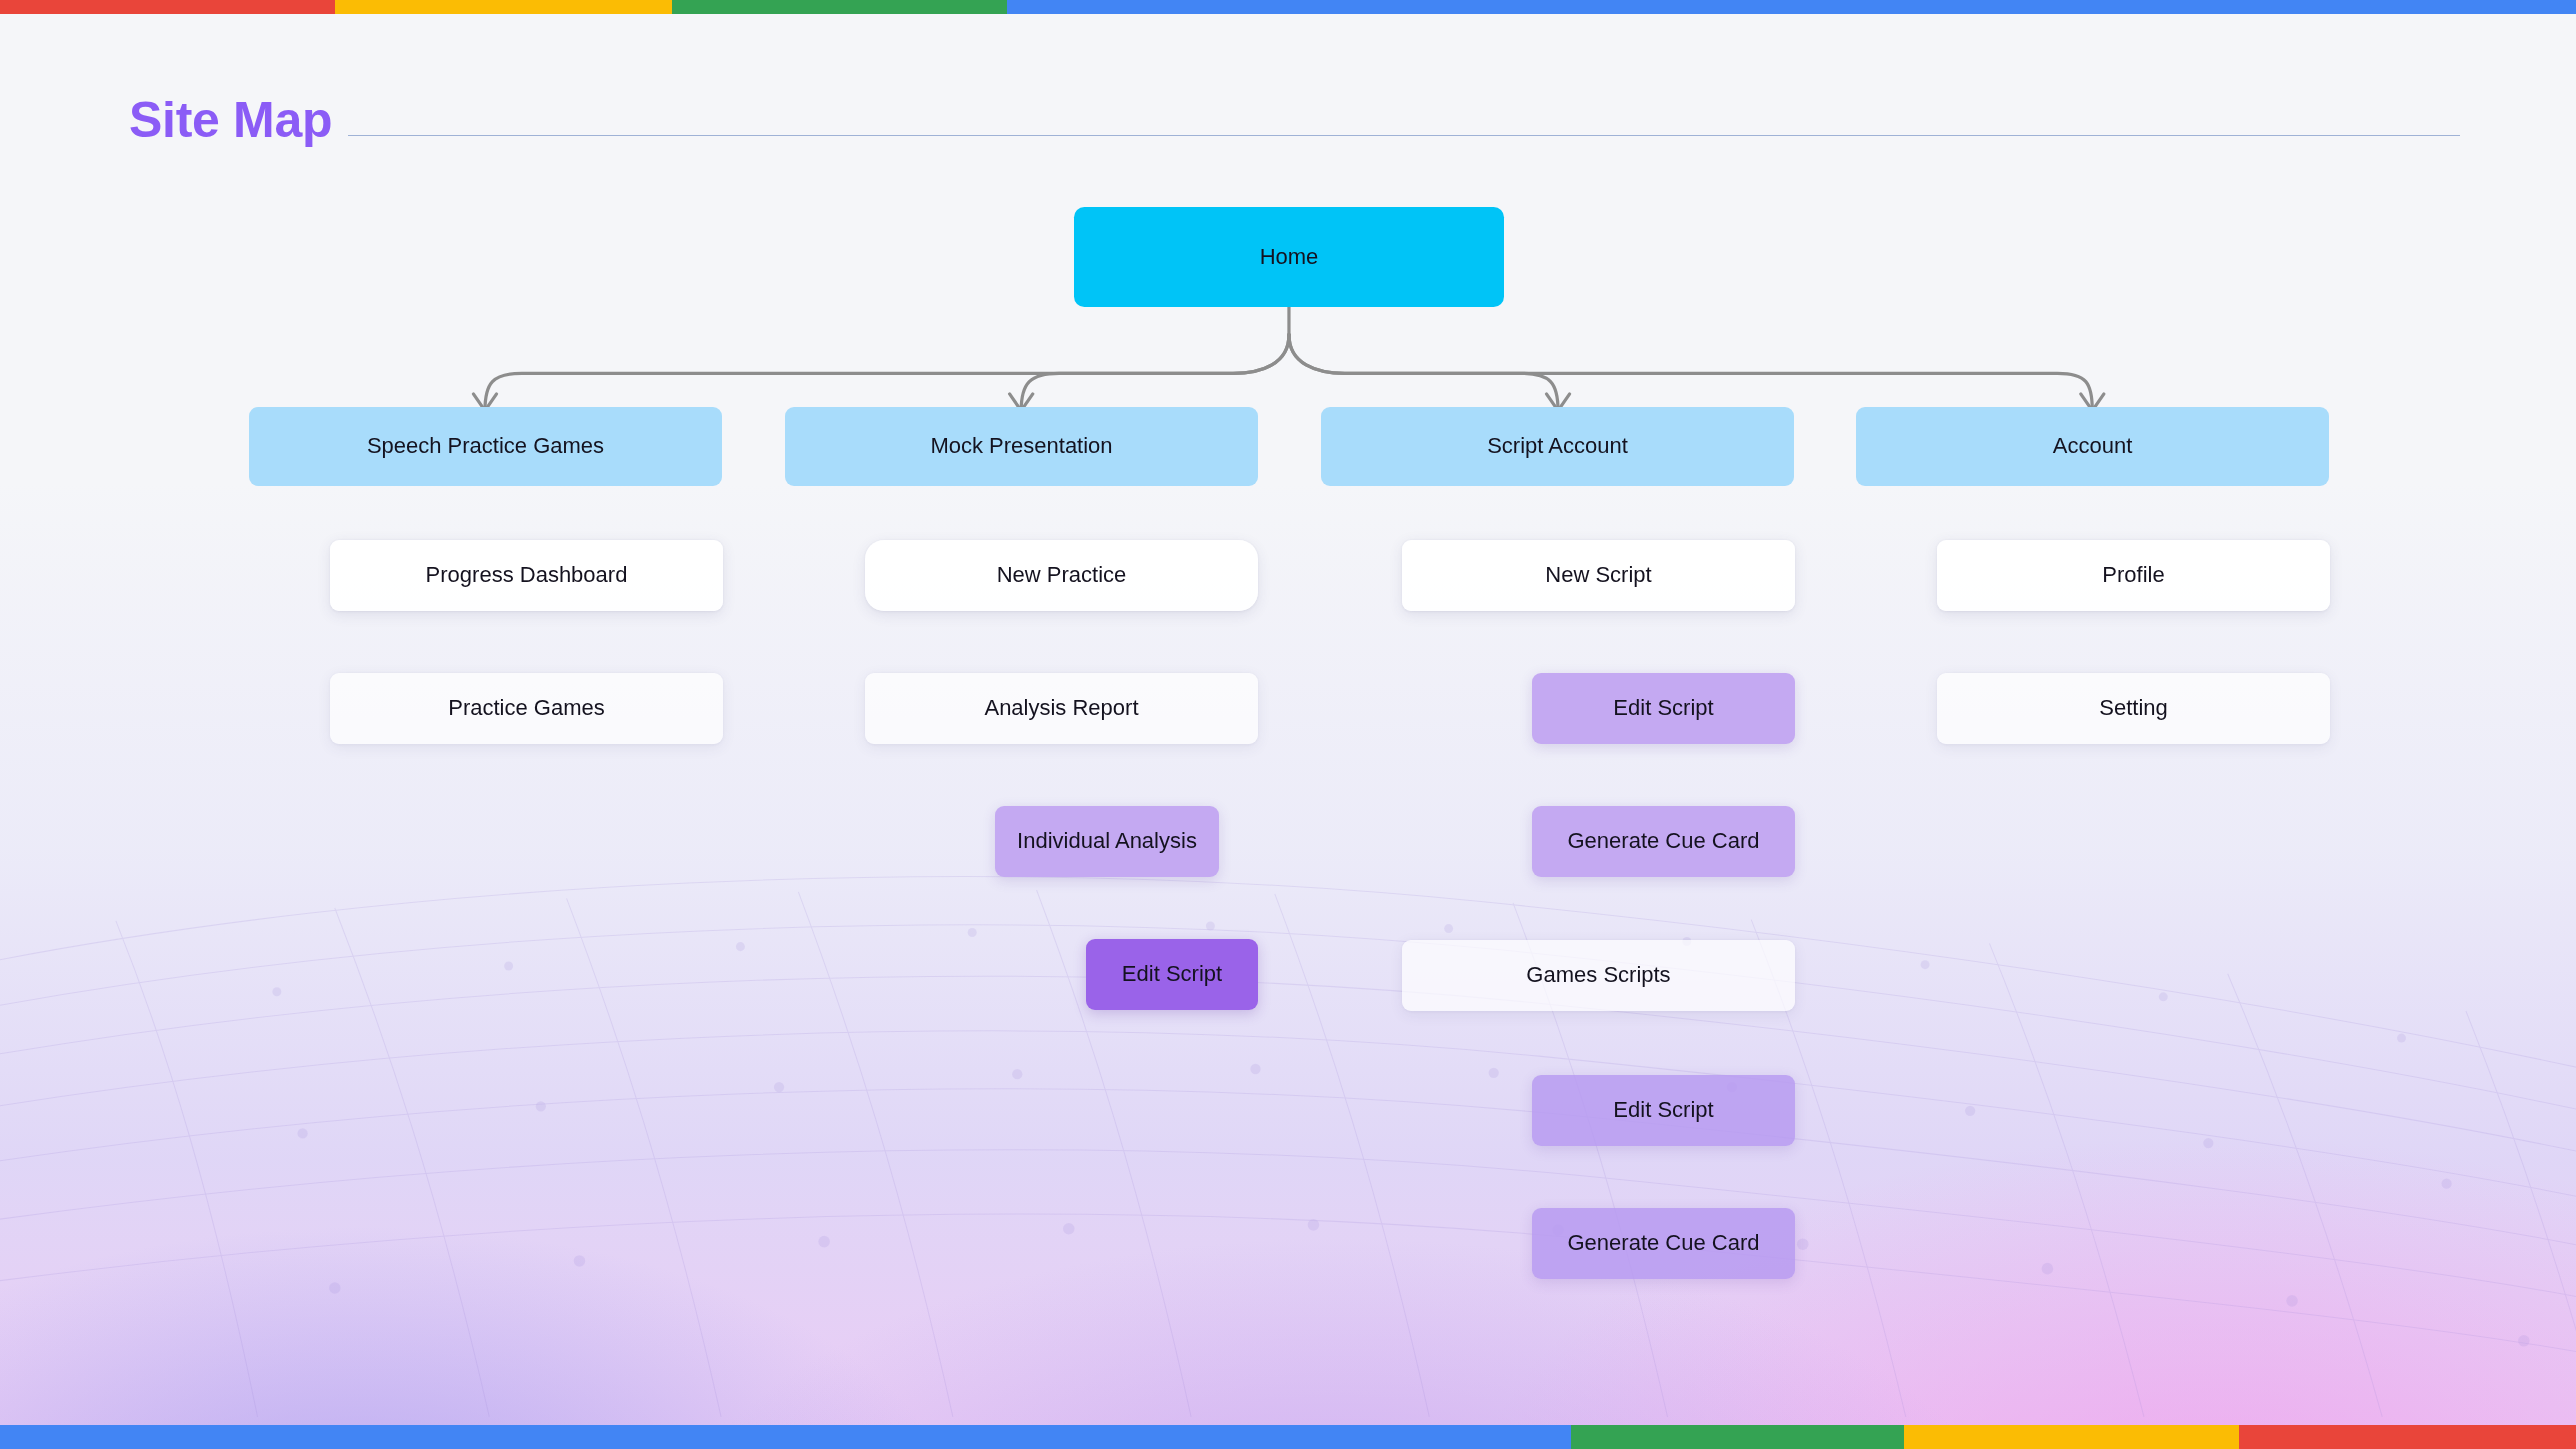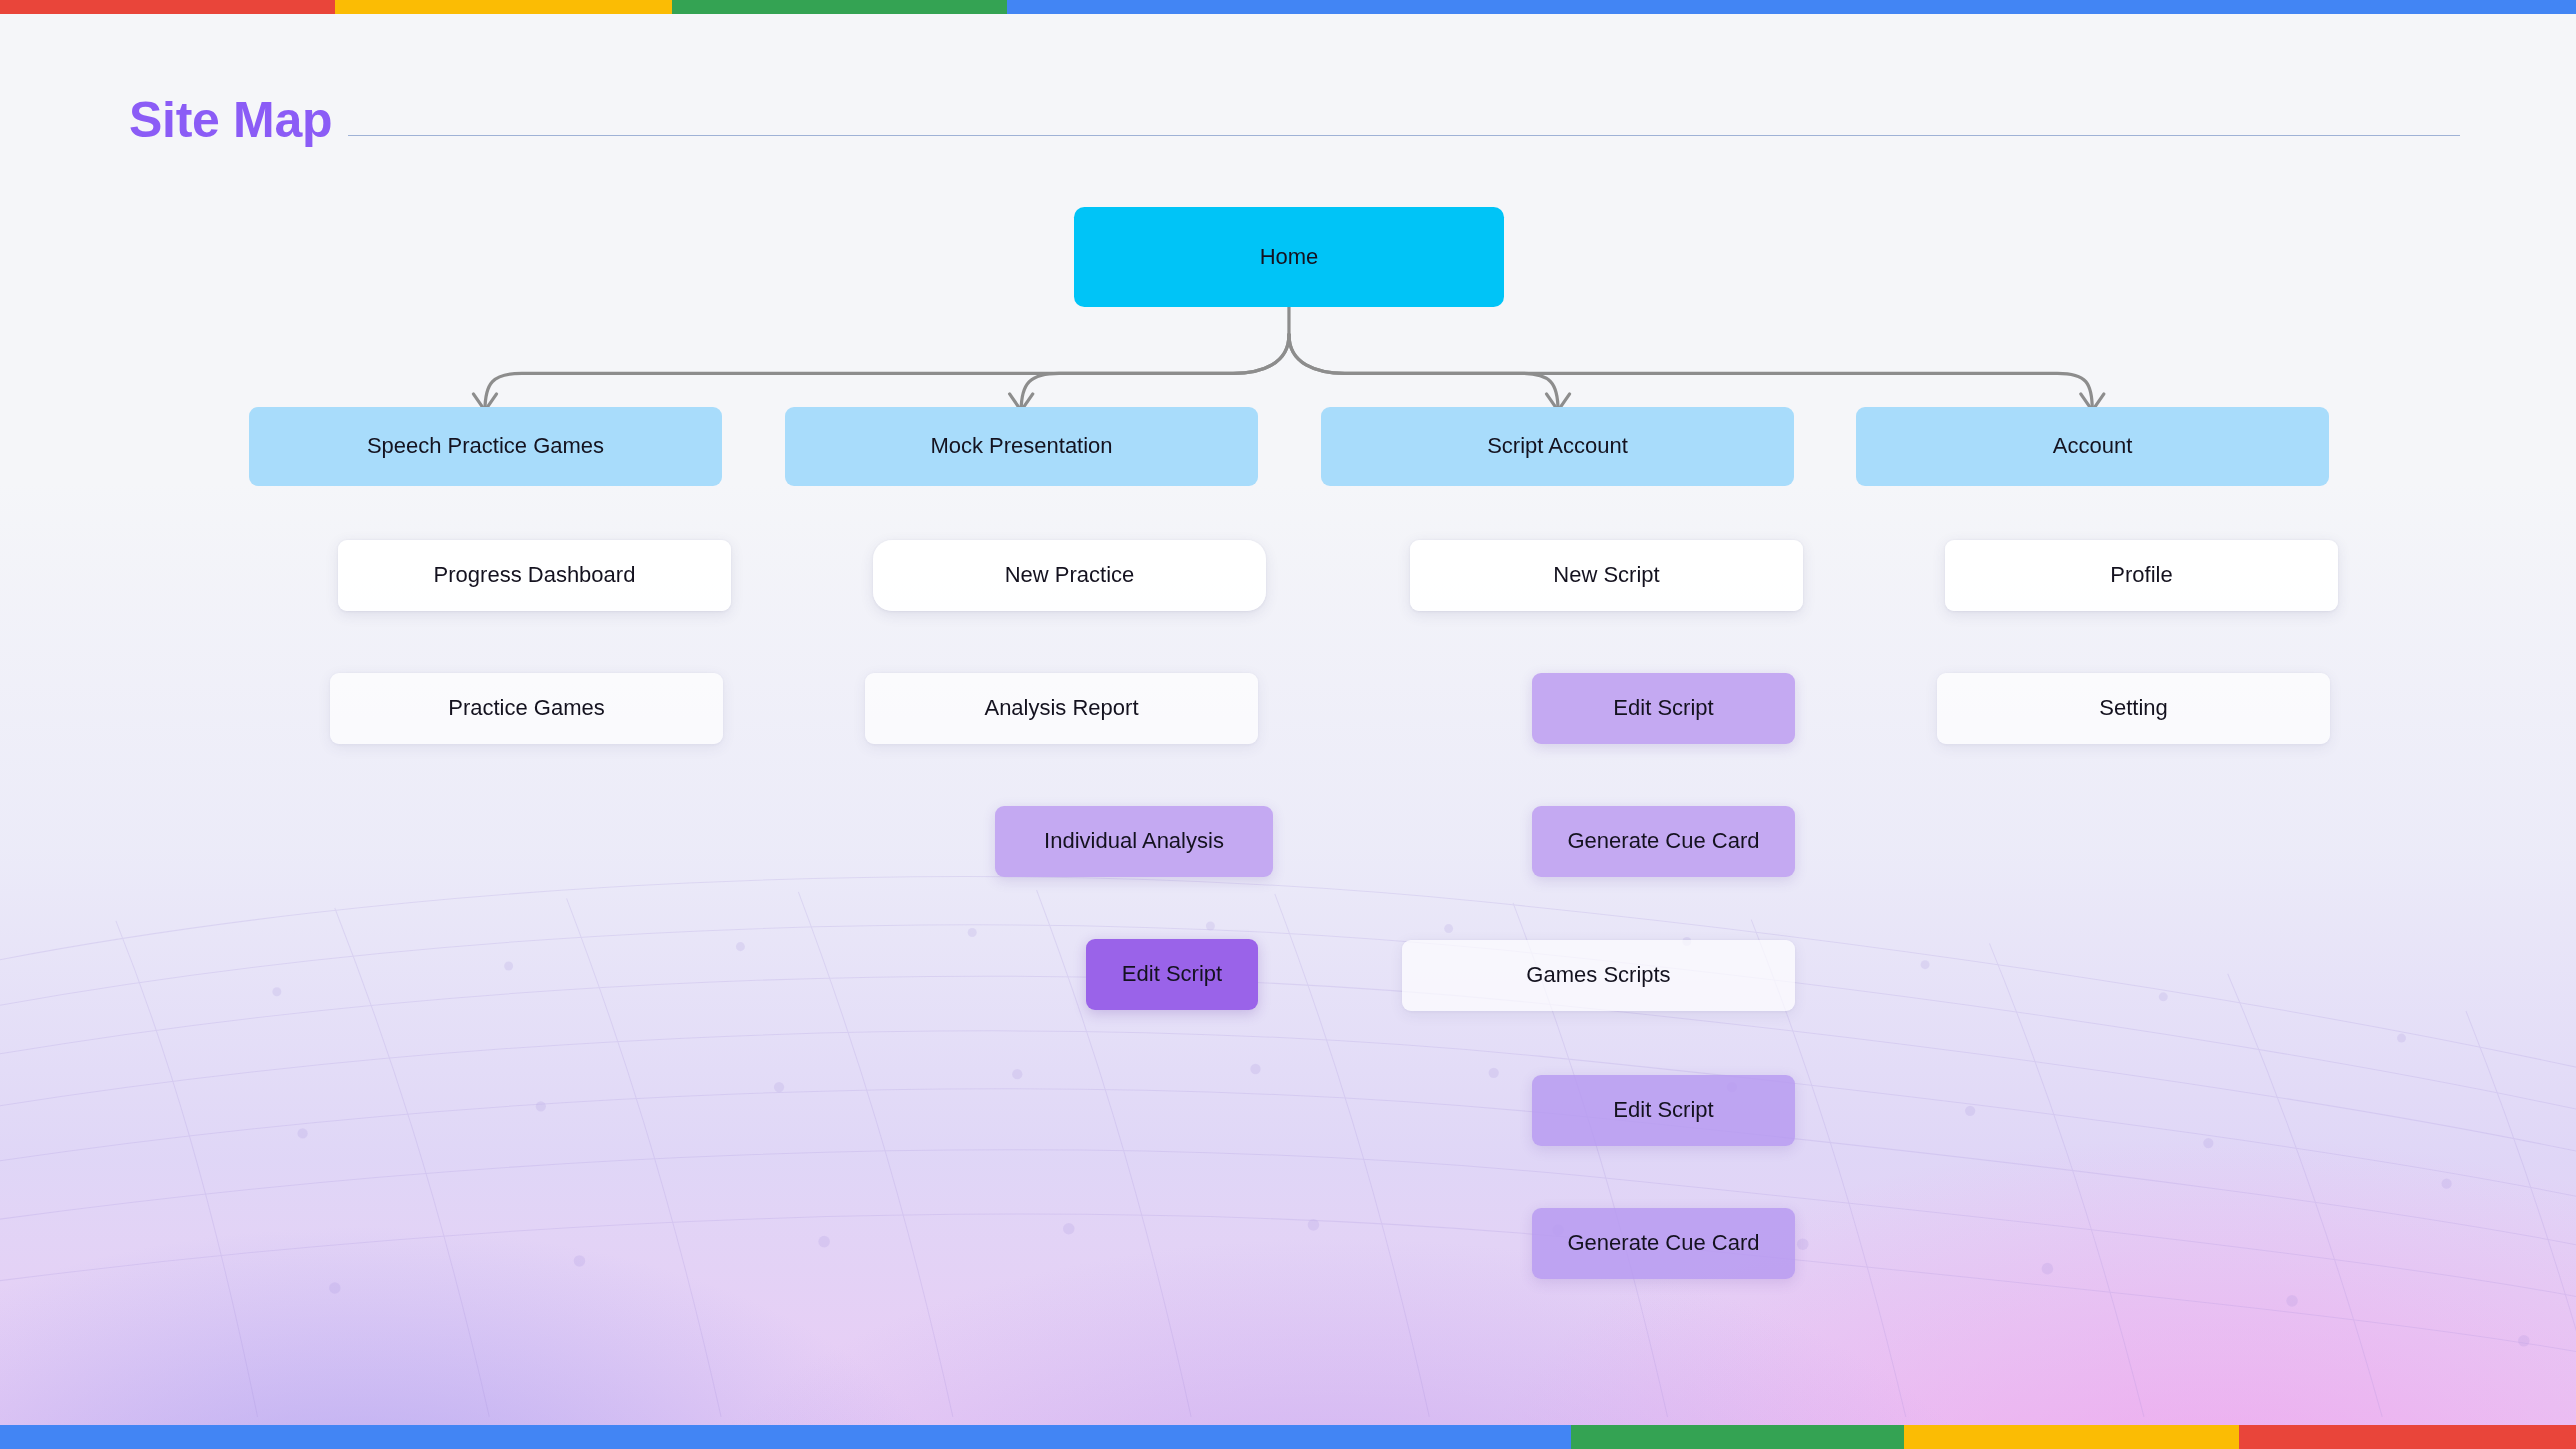--- a/index.html
+++ b/index.html
@@ -41,21 +41,20 @@
   
   .node{
     position:absolute;border-radius:9px;display:flex;align-items:center;justify-content:center;
     text-align:center;color:#14121f;font-size:22px;line-height:1.3;z-index:4;box-sizing:border-box;padding:3.9px 9px;
   }
   .n-home{background:#00c4f7;border-radius:10.3px;}
   .n-l2{background:#a8dcfb;border-radius:9px;}
   .n-white{
     background:rgba(255,255,255,.93);
     box-shadow:0 3.9px 14px rgba(60,60,110,.10),0 0.6px 2.6px rgba(60,60,110,.07);
-    margin-left:8px;
   }
   .n-white-faded{
     background:rgba(255,255,255,.70);
     box-shadow:0 3.9px 14px rgba(60,60,110,.08),0 0.6px 2.6px rgba(60,60,110,.05);
   }
   .n-purple-light{
     background:#c4a9f2;
     box-shadow:0 3.9px 13px rgba(92,60,160,.16);
   }
   .n-purple-light-soft{
@@ -179,21 +178,21 @@
 
   <div class="node n-l2" style="left:785px;top:407px;width:473px;height:79px;">
     <span>Mock Presentation</span>
   </div>
   <div class="node n-white" style="left:865px;top:540px;width:393px;height:71px;border-radius:19px;">
     <span>New Practice</span>
   </div>
   <div class="node n-white-faded" style="left:865px;top:673px;width:393px;height:71px;">
     <span>Analysis Report</span>
   </div>
-  <div class="node n-purple-light" style="left:995px;top:806px;width:278px;height:71px;">
+  <div class="node n-purple-light" style="left:995px;top:806px;width:224px;height:71px;">
     <span>Individual Analysis</span>
   </div>
   <div class="node n-purple-dark" style="left:1086px;top:939px;width:172px;height:71px;">
     <span>Edit Script</span>
   </div>
 
   <div class="node n-l2" style="left:1321px;top:407px;width:473px;height:79px;">
     <span>Script Account</span>
   </div>
   <div class="node n-white" style="left:1402px;top:540px;width:393px;height:71px;">

